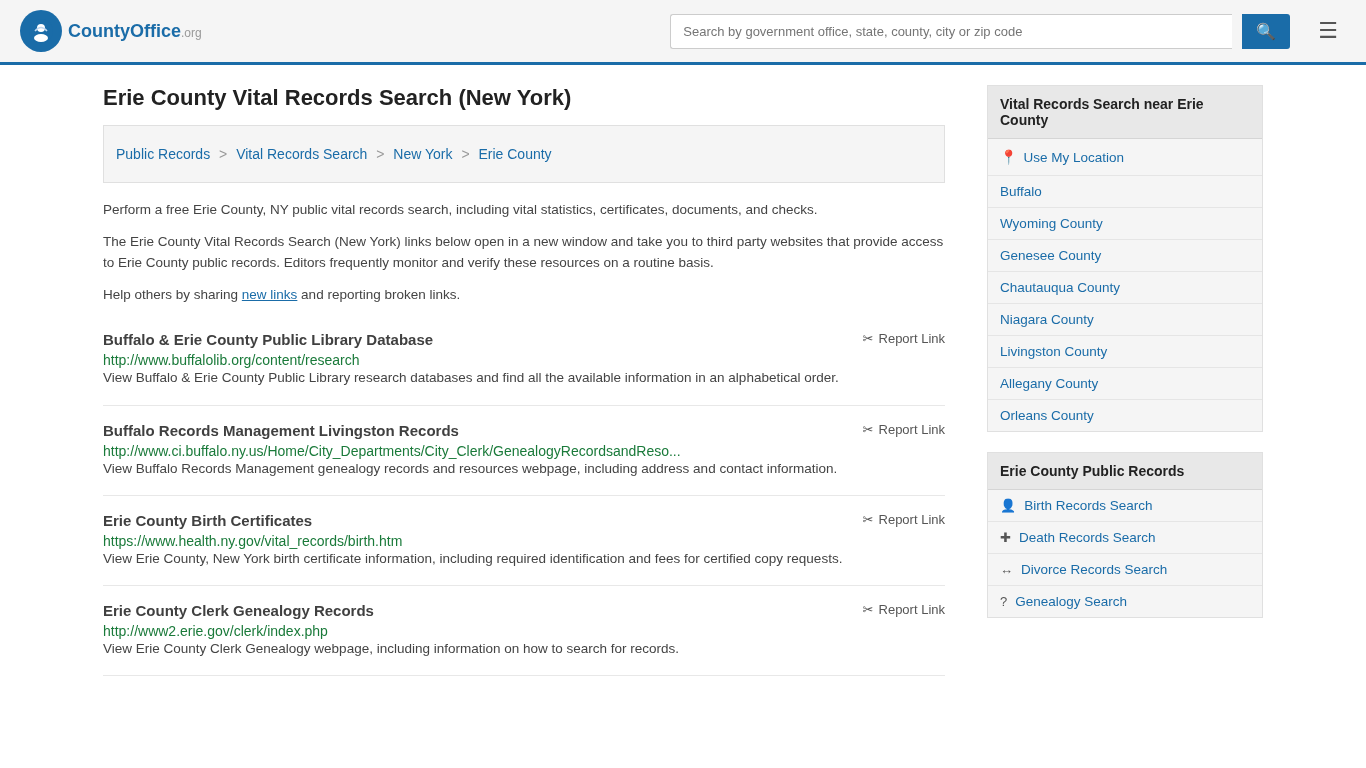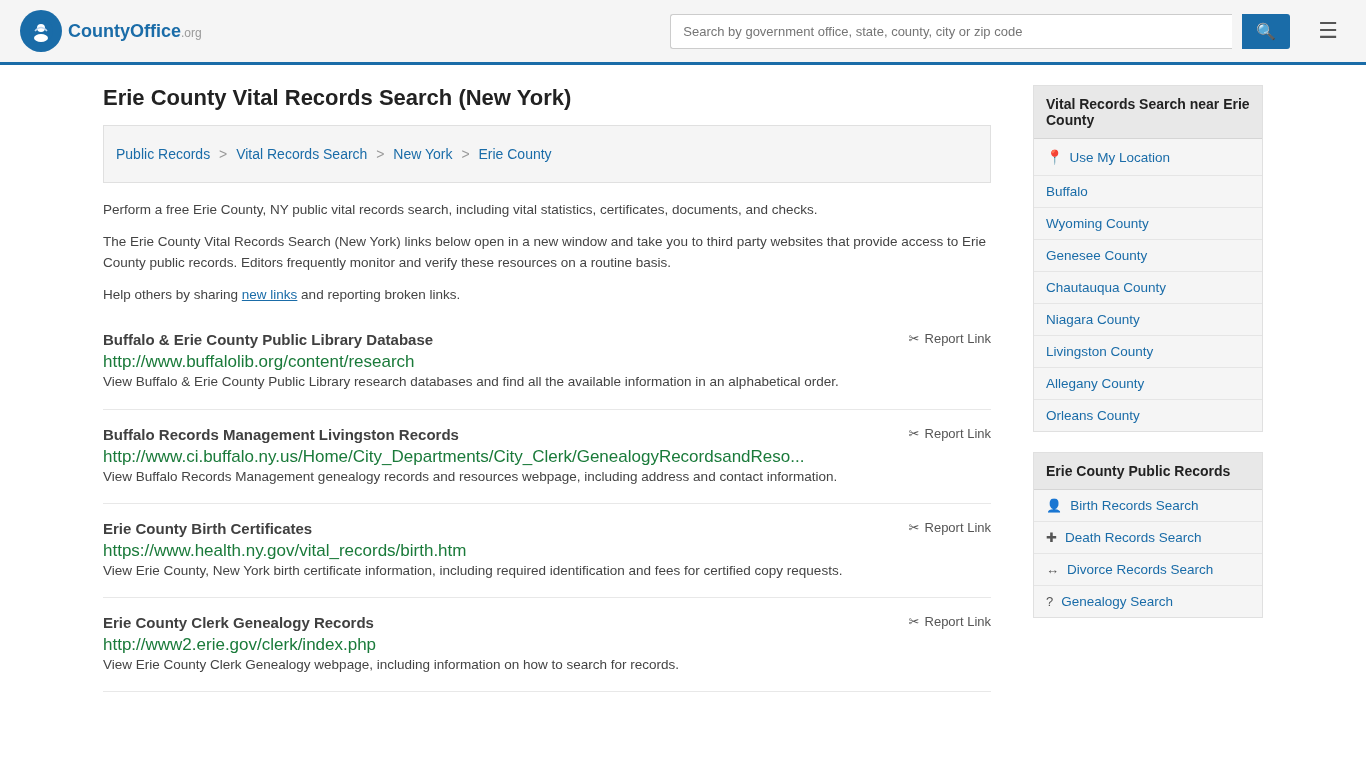--- a/index.html
+++ b/index.html
@@ -76,21 +76,21 @@
 
     
     .main-container {
       max-width: 1200px;
       margin: 0 auto;
       padding: 20px 20px;
       display: flex;
       gap: 42px;
     }
     .content-area { flex: 1; }
-    .sidebar { width: 230px; flex-shrink: 0; }
+    .sidebar { width: 276px; flex-shrink: 0; }
 
     
     .page-title {
       font-size: 22px;
       font-weight: bold;
       color: #222;
       margin-bottom: 14px;
     }
 
     
@@ -139,21 +139,21 @@
       font-size: 13px;
       color: #555;
       cursor: pointer;
       background: none;
       border: none;
       white-space: nowrap;
       flex-shrink: 0;
       margin-left: 10px;
     }
     .result-url {
-      font-size: 17px;
+      font-size: 14px;
       color: #1a7a3a;
       margin-bottom: 6px;
       text-decoration: none;
     }
     .result-desc {
       font-size: 13.5px;
       color: #444;
       line-height: 1.5;
     }
 

